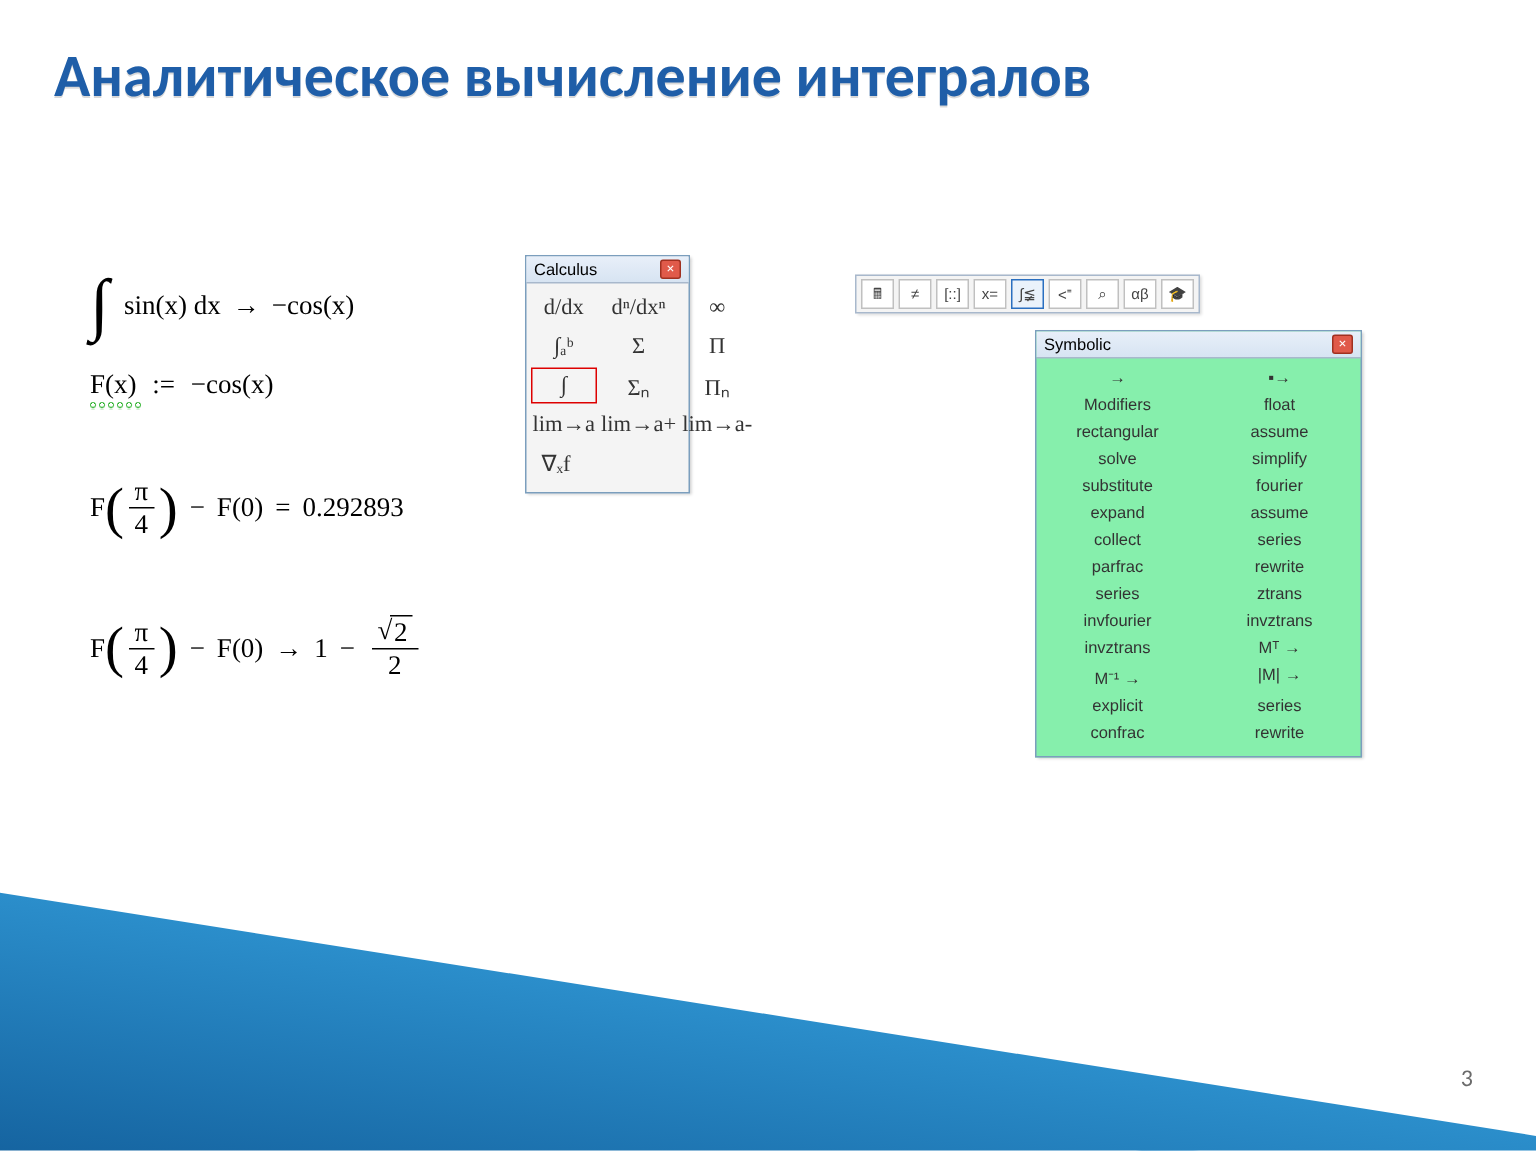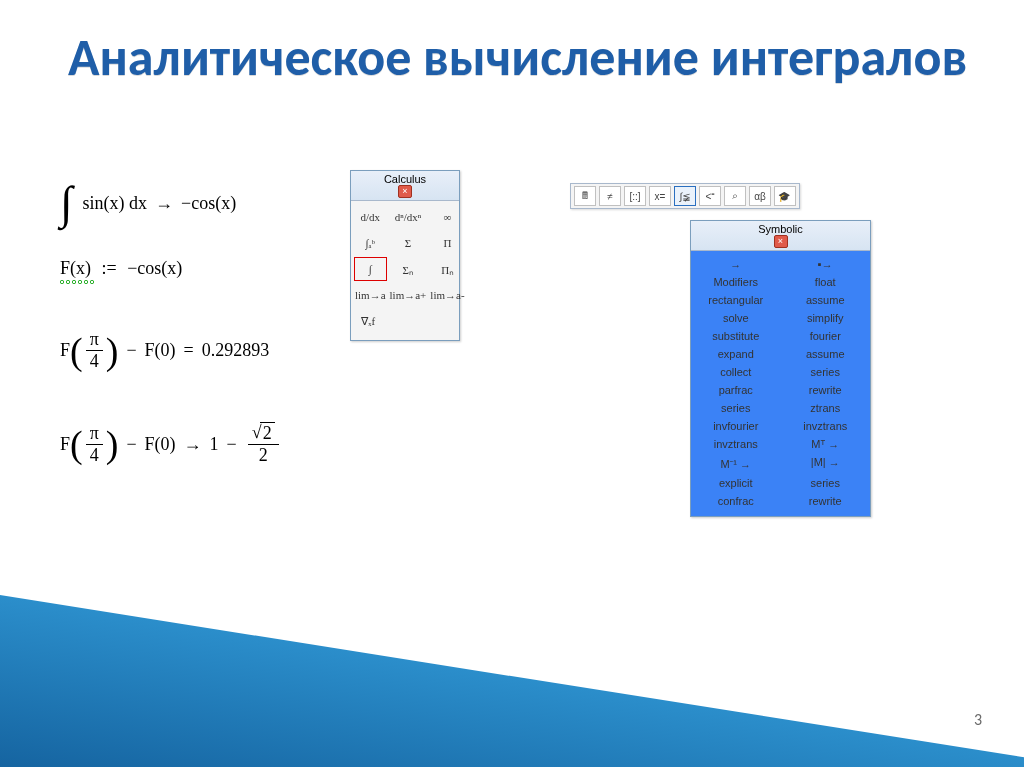--- a/index.html
+++ b/index.html
@@ -9,38 +9,37 @@
     height: 767px;
     font-family: Calibri, Arial, sans-serif;
     background: #fff;
     position: relative;
     overflow: hidden;
   }
   .title {
     position: absolute;
     top: 28px;
     left: 36px;
-    font-size: 52px;
+    font-size: 40px;
     font-weight: bold;
     color: #1f5ea8;
     text-shadow: 0 1px 0 rgba(0,0,0,0.15);
     line-height: 1.15;
-    margin-left: 32px;
   }
   .math-area {
     position: absolute;
     top: 180px;
     left: 60px;
     font-family: "Times New Roman", serif;
     color: #000;
     font-size: 18px;
   }
   .math-row { display:flex; align-items:center; margin-bottom: 8px;}
   .intg { font-size: 46px; font-family:"Times New Roman", serif; margin-right:10px; line-height:1;}
-  .assign { margin-top: 32px; }
+  .assign { margin-top: 20px; }
   .assign .fx { position:relative;}
   .wavy {
     position:absolute; left:0; bottom:-7px; height:5px; width:34px;
     background:
       radial-gradient(circle at 2px 2px, transparent 1.2px, #00a000 1.4px, transparent 2.4px) 0 0/6px 5px repeat-x;
   }
   .eq { margin-top: 50px;}
   .symf { margin-top: 50px;}
   .frac { display:inline-flex; flex-direction:column; align-items:center; vertical-align:middle; margin:0 3px;}
   .frac .num { padding:0 4px;}
@@ -56,31 +55,30 @@
     position:absolute; top:170px; left:350px; width:110px;
     border:1px solid #7b9ebd; background:#f4f4f4;
     box-shadow:1px 1px 2px rgba(0,0,0,0.2);
     font-family:Tahoma, sans-serif;
   }
   .panel-title {
     background:linear-gradient(#e8eff9,#d7e4f2);
     font-size:11px; padding:2px 5px;
     display:flex; justify-content:space-between; align-items:center;
     border-bottom:1px solid #a8b8cc;
-    flex-direction:column;
   }
   .close-x {
     width:14px; height:13px; background:#e05a4a; border:1px solid #a03020;
     color:#fff; font-size:9px; line-height:11px; text-align:center;
     border-radius:2px;
   }
   .calc-grid { display:grid; grid-template-columns:repeat(3,1fr); padding:3px 2px 6px 2px;}
   .calc-btn {
     height:24px; display:flex; align-items:center; justify-content:center;
-    font-family:"Times New Roman",serif; font-size:11px; color:#333;
+    font-family:"Times New Roman",serif; font-size:15px; color:#333;
     border:1px solid transparent; margin:1px;
   }
   .calc-btn.selected { border:1.5px solid #d00; }
   .calc-grad { grid-column:1/4; justify-content:flex-start; padding-left:6px;}
 
   
   .toolbar-strip {
     position:absolute; top:183px; left:570px;
     display:flex; border:1px solid #a8b8cc; background:#f4f4f4;
     padding:2px 3px; gap:3px;
@@ -89,22 +87,22 @@
   .strip-btn {
     width:22px; height:20px; border:1px solid #c0c0c0;
     display:flex; align-items:center; justify-content:center;
     font-size:10px; background:#fff; color:#444;
     font-family:Tahoma,sans-serif;
   }
   .strip-btn.hl { border:1.5px solid #2a6fc0; background:#eaf2fb;}
 
   
   .sym-panel {
-    position:absolute; top:220px; left:690px; width:181px;
-    border:1px solid #7b9ebd; background:#3b82f6;
+    position:absolute; top:220px; left:690px; width:218px;
+    border:1px solid #7b9ebd; background:#86efac;
     box-shadow:1px 1px 2px rgba(0,0,0,0.2);
     font-family:Tahoma, sans-serif;
   }
   .sym-grid {
     display:grid; grid-template-columns:1fr 1fr;
     padding:4px 0 6px 0;
   }
   .sym-item {
     font-size:11px; color:#333; text-align:center;
     padding:3px 2px;

